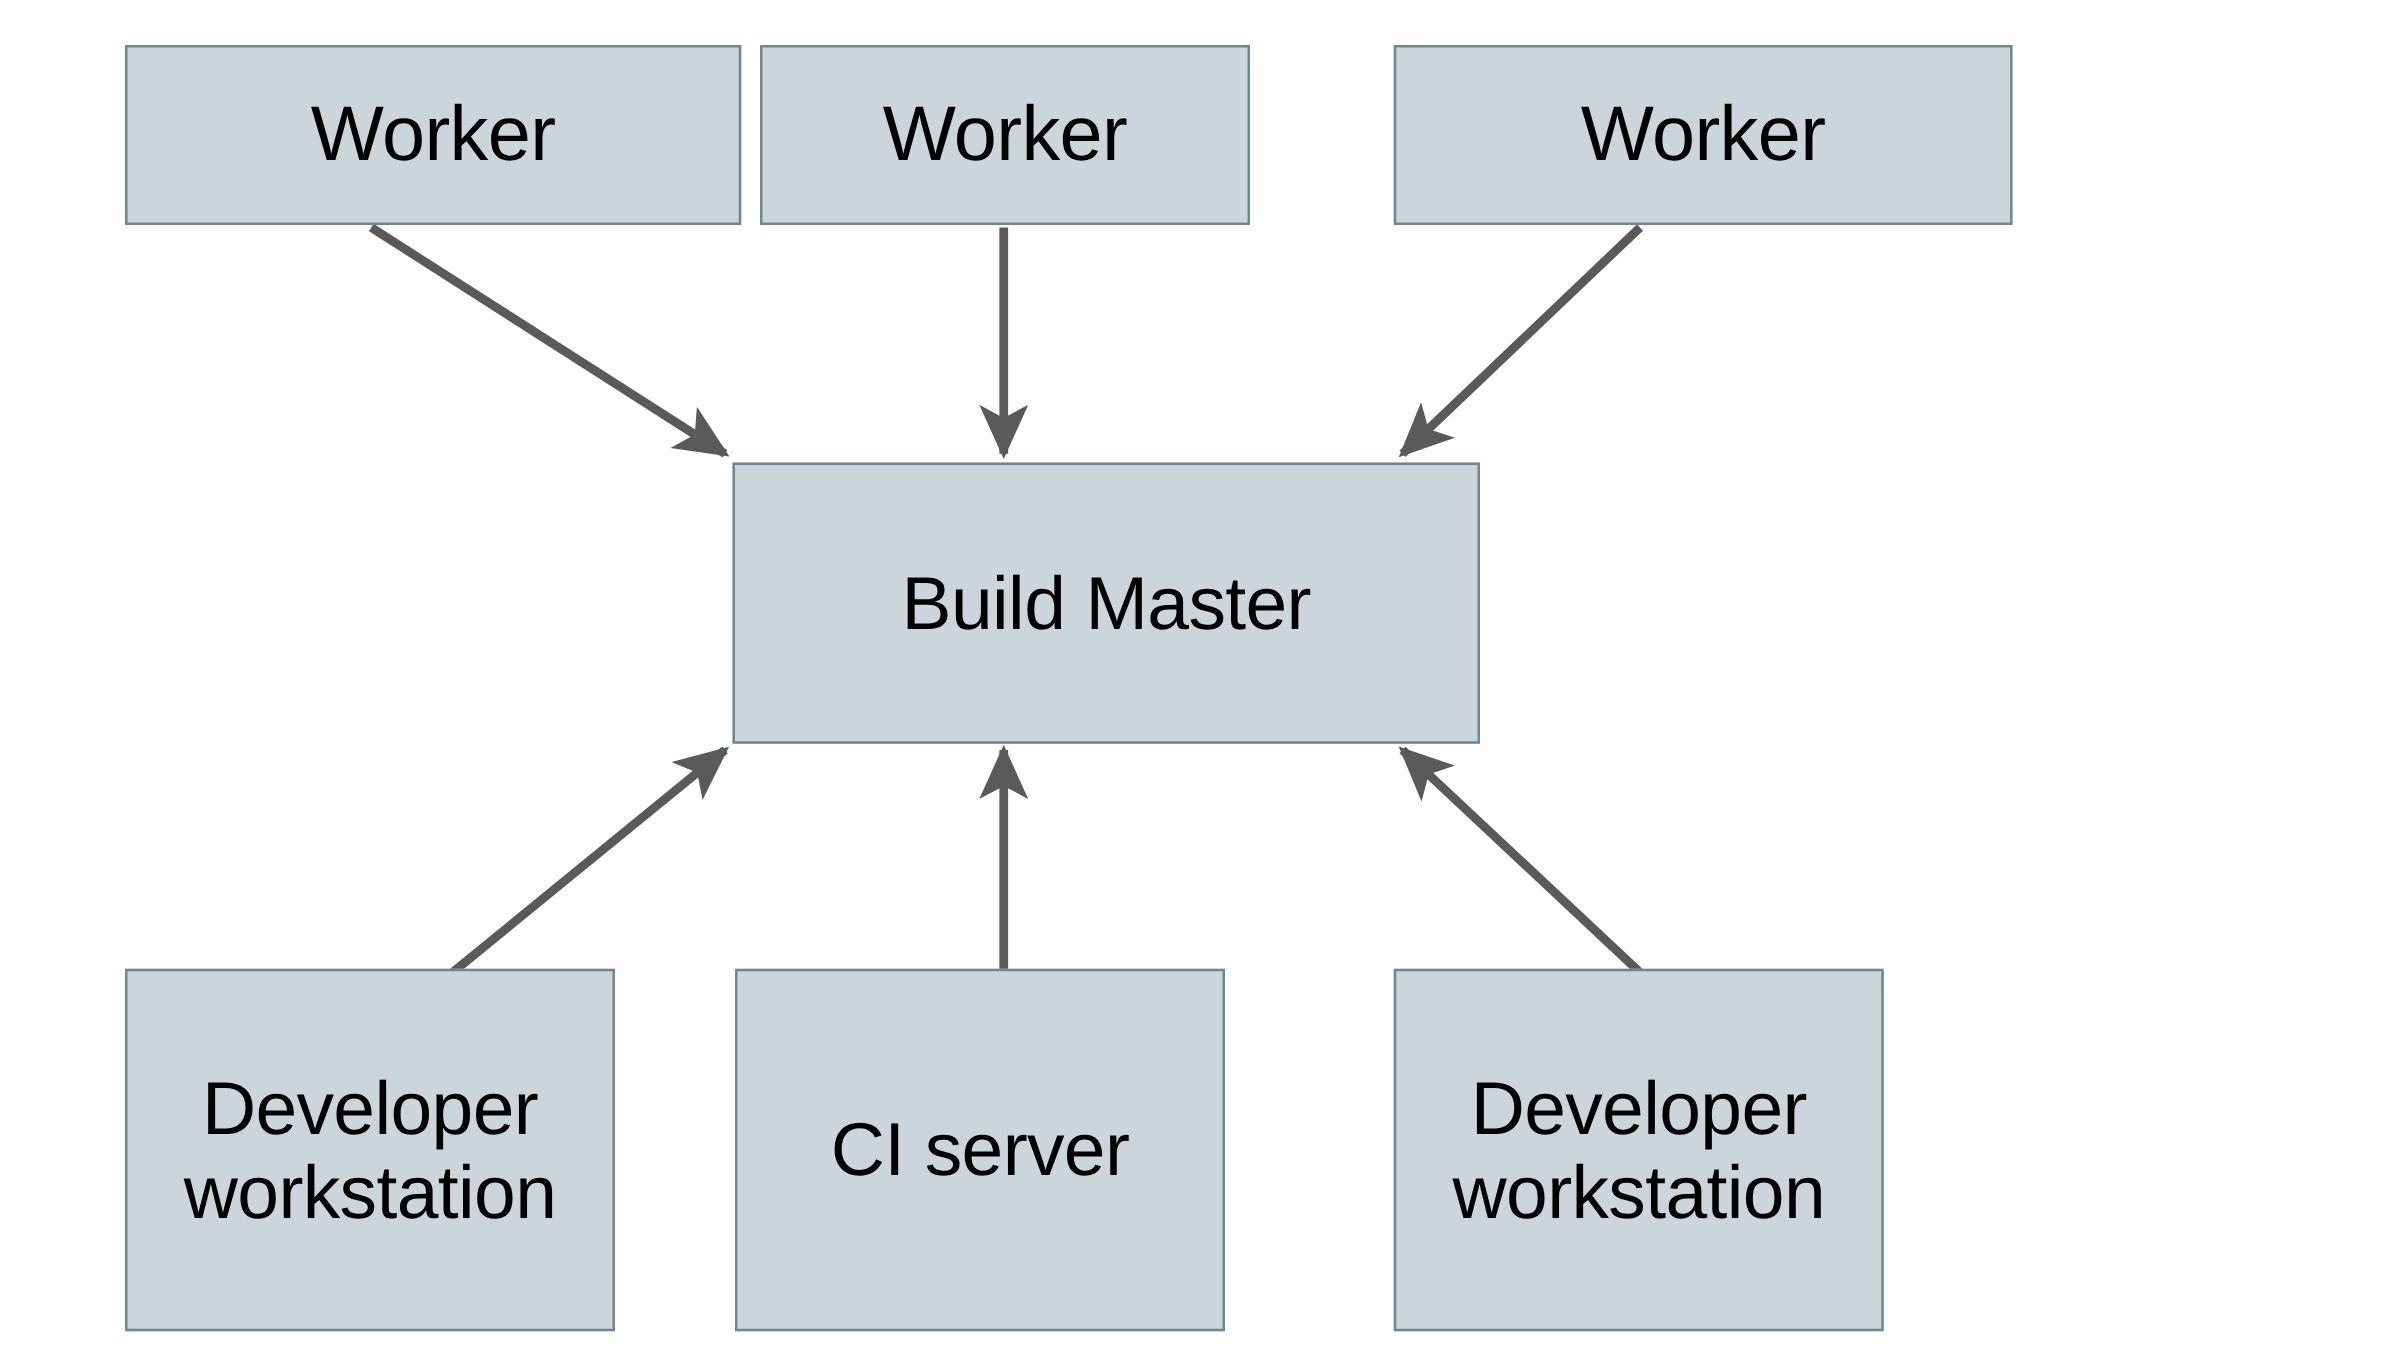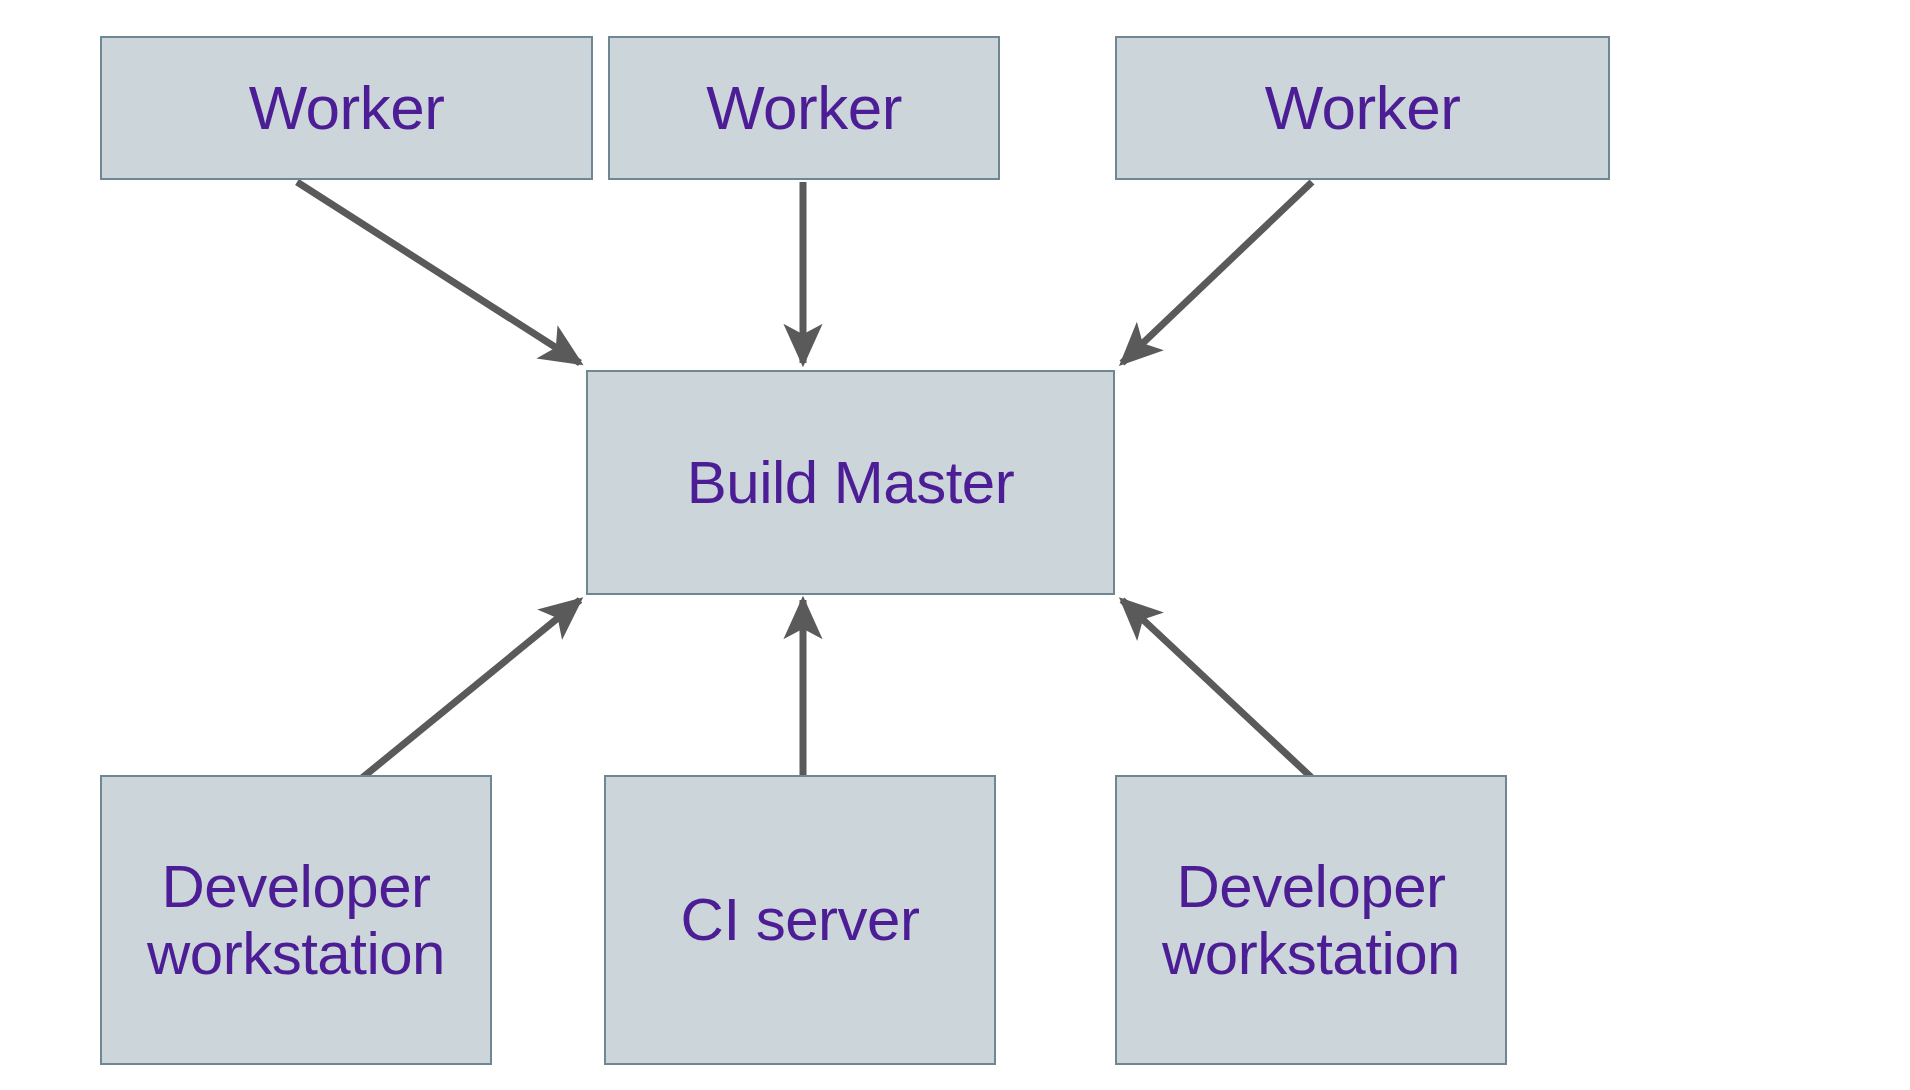--- a/index.html
+++ b/index.html
@@ -25,21 +25,21 @@
   }
   .node {
     position: absolute;
     box-sizing: border-box;
     background: #ccd6da;
     border: 2px solid #6e8793;
     display: flex;
     align-items: center;
     justify-content: center;
     text-align: center;
-    color: #4c1d95;
+    color: #000000;
     line-height: 1.12;
     letter-spacing: -0.5px;
     font-weight: 400;
     white-space: pre-line;
   }
   .node-label {
     display: block;
     width: 100%;
     padding: 0 6px;
     box-sizing: border-box;
@@ -79,30 +79,30 @@
   </div>
 
   <div class="node n-worker2" style="left:608px; top:36px; width:392px; height:144px;">
     <span class="node-label">Worker</span>
   </div>
 
   <div class="node n-worker3" style="left:1115px; top:36px; width:495px; height:144px;">
     <span class="node-label">Worker</span>
   </div>
 
-  <div class="node n-master" style="left:586px; top:370px; width:529px; height:225px;align-items:center;">
+  <div class="node n-master" style="left:586px; top:370px; width:598px; height:225px;align-items:center;">
     <span class="node-label">Build Master</span>
   </div>
 
   <div class="node n-dev1" style="left:100px; top:775px; width:392px; height:290px;">
     <span class="node-label">Developer
 workstation</span>
   </div>
 
-  <div class="node n-ci" style="left:604px; top:775px; width:392px; height:290px;">
+  <div class="node n-ci" style="left:588px; top:775px; width:392px; height:290px;">
     <span class="node-label">CI server</span>
   </div>
 
   <div class="node n-dev2" style="left:1115px; top:775px; width:392px; height:290px;">
     <span class="node-label">Developer
 workstation</span>
   </div>
 
 </div>
 

